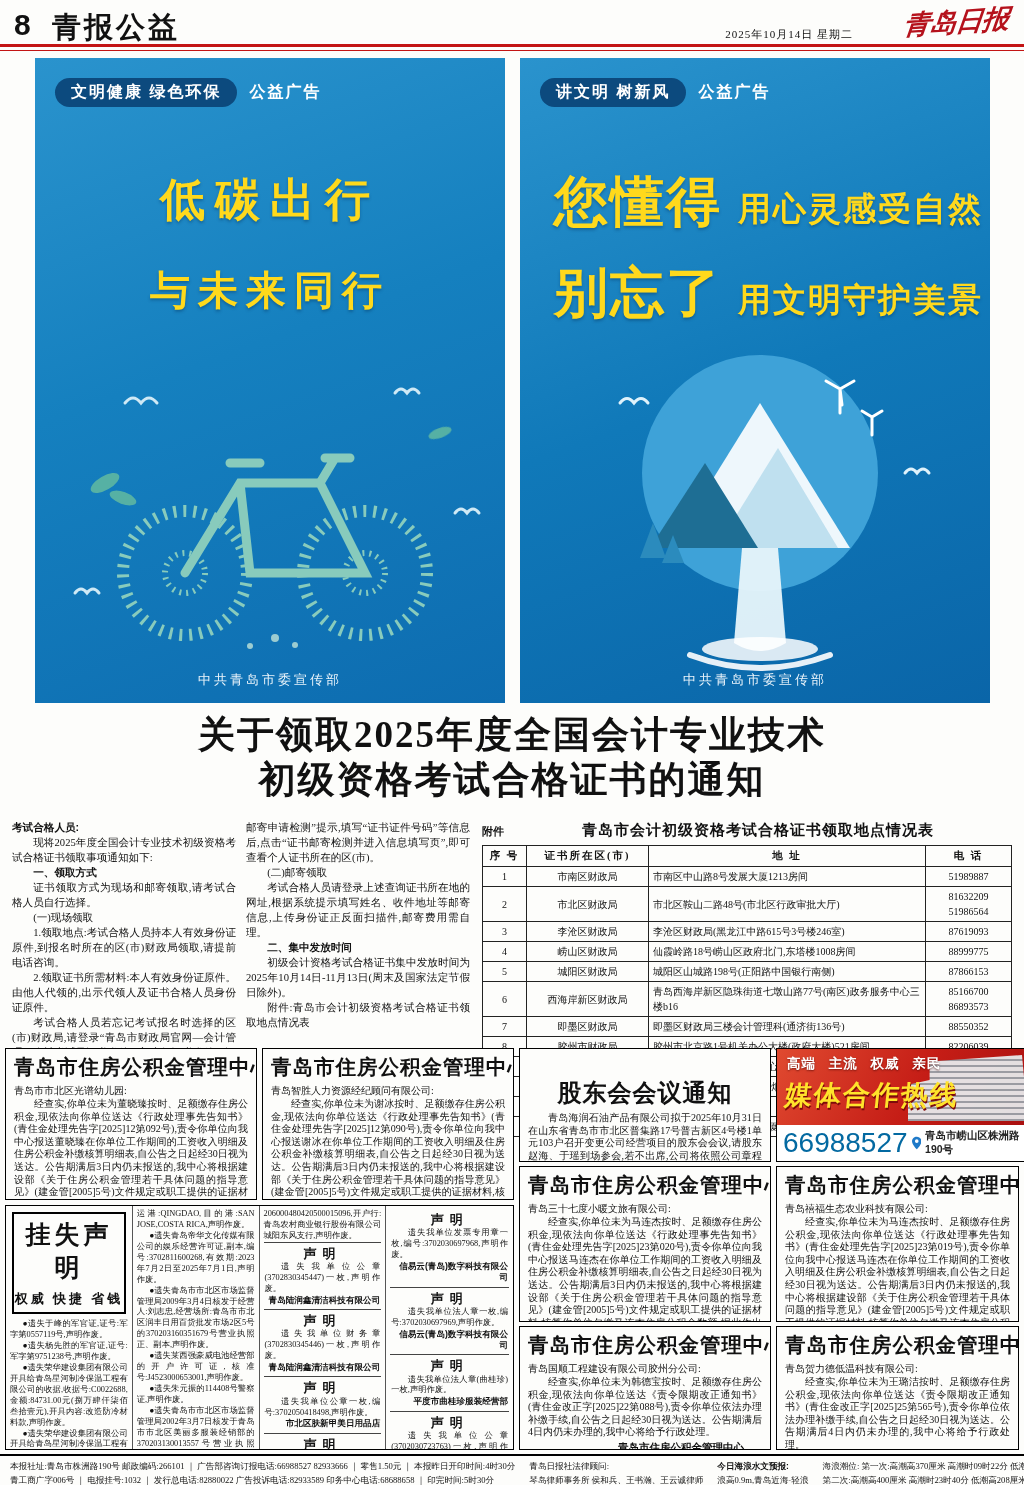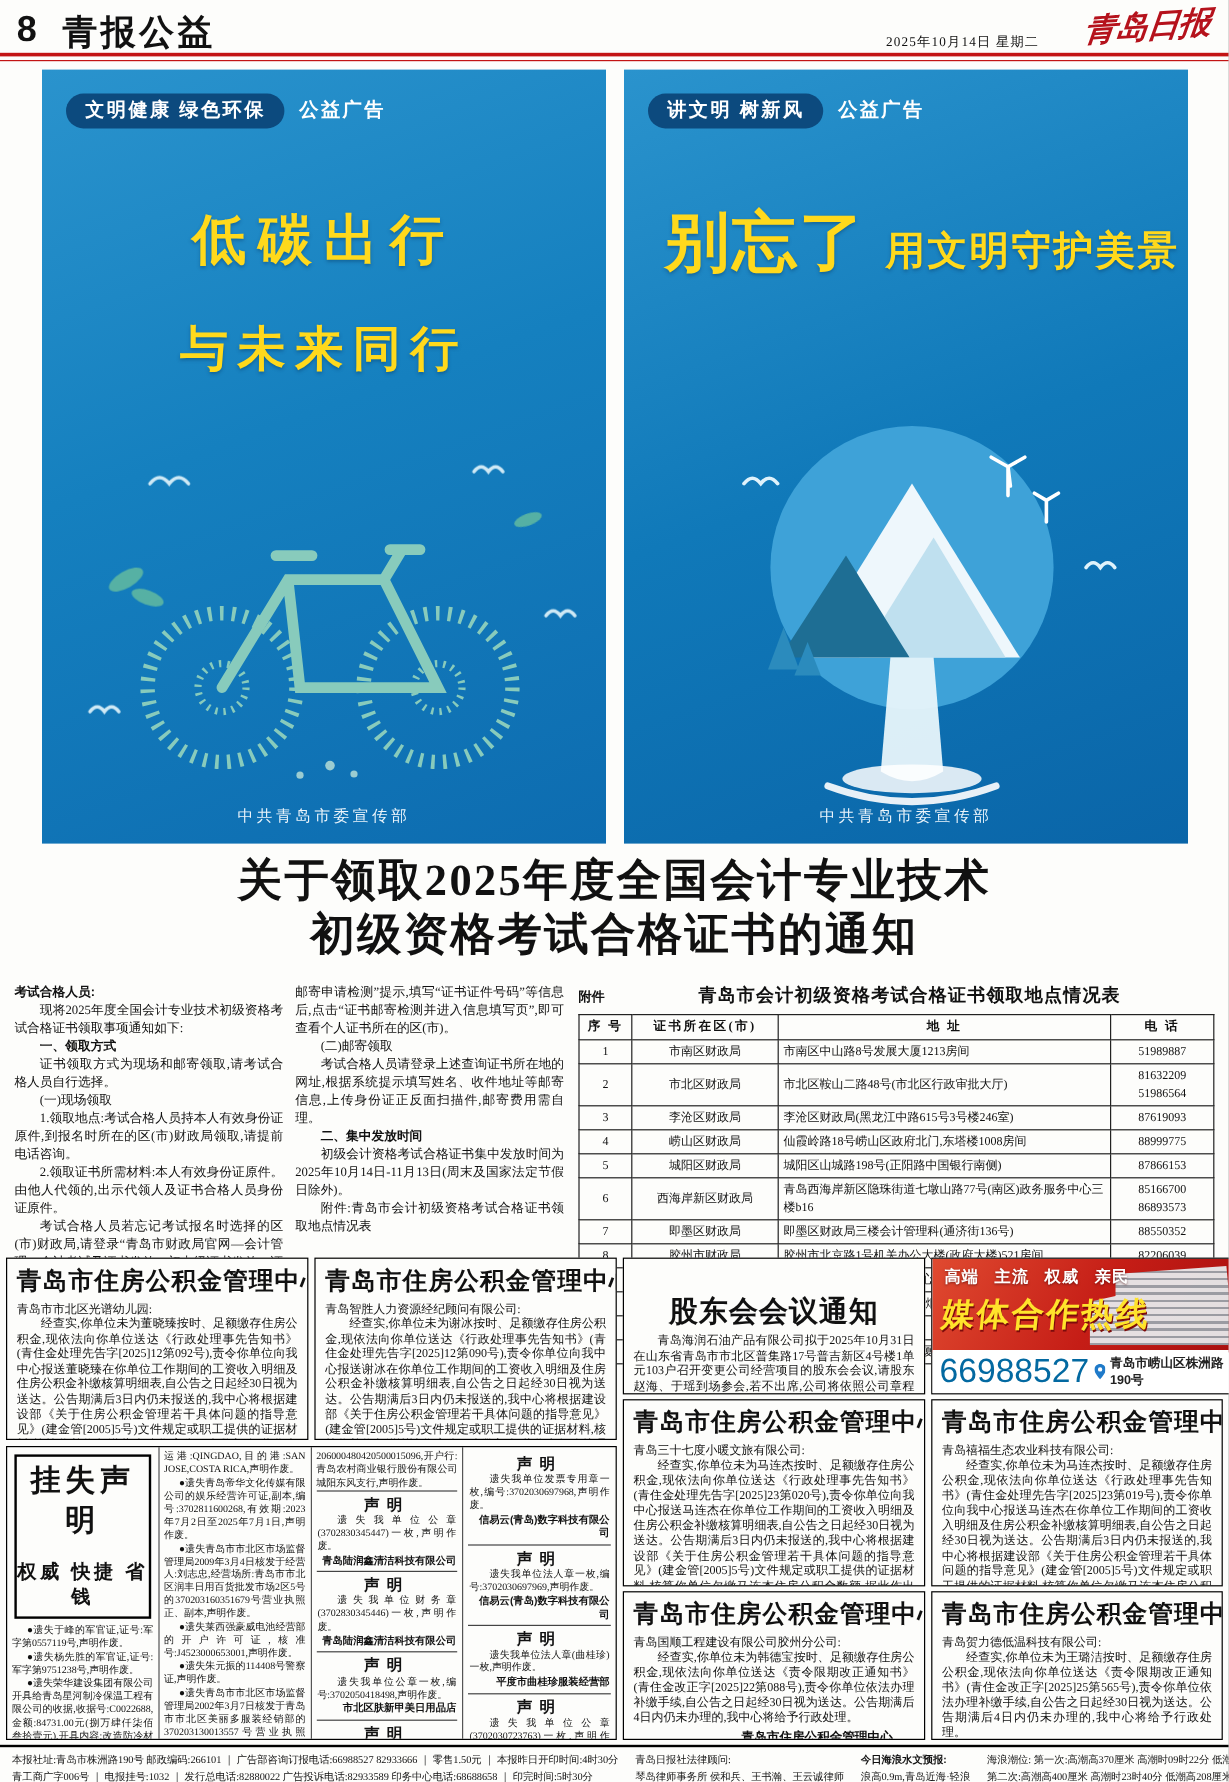--- a/index.html
+++ b/index.html
@@ -3,21 +3,21 @@
 <meta charset="utf-8">
 <style>
   * { margin:0; padding:0; box-sizing:border-box; }
   body { background:#888; font-family:"Liberation Serif", serif; }
   .page { position:relative; width:1024px; height:1485px; background:#fdfdfb; margin:0 auto; overflow:hidden; color:#111; }
 
   
   .mast { position:absolute; top:0; left:0; right:0; height:44px; }
   .pageno { position:absolute; left:14px; top:8px; font-family:"Liberation Sans",sans-serif; font-weight:bold; font-size:30px; }
   .secname { position:absolute; left:52px; top:8px; font-family:"Liberation Sans",sans-serif; font-weight:bold; font-size:29px; letter-spacing:3px;text-align:right; }
-  .dateline { position:absolute; right:158px; top:27px; font-size:11px; letter-spacing:1px; }
+  .dateline { position:absolute; right:171px; top:27px; font-size:11px; letter-spacing:1px; }
   .logo { position:absolute; right:16px; top:4px; font-size:27px; font-weight:bold; font-style:italic; color:#b5121c; transform:skewX(-10deg) rotate(-4deg); font-family:"Liberation Serif",serif; letter-spacing:-1px; }
   .redline { position:absolute; top:44px; left:0; right:0; height:7px; border-top:3px solid #c31414; border-bottom:1px solid #c31414; }
 
   
   .poster { position:absolute; top:58px; width:470px; height:645px; overflow:hidden; font-family:"Liberation Sans",sans-serif; }
   #posterL { left:35px;  background:linear-gradient(160deg,#2a93cd 0%, #1580bf 45%, #0d6cb0 100%); }
   #posterR { left:520px; background:linear-gradient(160deg,#2a93cd 0%, #1079b9 50%, #0a65a8 100%); }
   .badgerow { position:absolute; top:20px; left:20px; display:flex; align-items:center; gap:12px; }
   .pill { background:#0c4a7e; color:#fff; font-weight:bold; font-size:16px; padding:4px 16px; border-radius:16px; letter-spacing:2px; }
   .adlabel { color:#fff; font-weight:bold; font-size:16px; letter-spacing:2px; }
@@ -82,21 +82,21 @@
   .media .bot { position:absolute; bottom:0; left:0; right:0; height:36px; background:#fff; display:flex; align-items:center; padding:0 6px; gap:4px; }
   .phone { color:#0369a1; font-family:"Liberation Sans",sans-serif; font-weight:normal; font-size:28px; letter-spacing:0; }
   .addr-s { font-size:10.5px; font-weight:bold; color:#222; font-family:"Liberation Sans",sans-serif; }
 
   
   .lost { position:absolute; left:0; top:157px; width:509px; height:245px; border:1px solid #000; display:flex; background:#fdfdfb; }
   .lcol { width:25%; padding:3px 4px; font-size:8.3px; line-height:1.32; border-right:1px solid #555; overflow:hidden; }
   .lcol:last-child { border-right:none; }
   .lost-head { border:2px solid #000; margin:3px 2px 5px; text-align:center; padding:4px 0 5px; }
   .lost-head .lt { font-family:"Liberation Sans",sans-serif; font-weight:bold; font-size:25px; letter-spacing:4px; }
-  .lost-head .ls { font-weight:bold; font-size:16px; letter-spacing:3px; margin-top:16px; }
+  .lost-head .ls { font-weight:bold; font-size:13px; letter-spacing:3px; margin-top:6px; }
   .li { text-indent:1.5em; text-align:justify; }
   .li.cont { text-indent:0; }
   .mini { border-top:1px solid #444; padding:2px 1px 3px; }
   .mini:first-child { border-top:none; }
   .mh { text-align:center; font-family:"Liberation Sans",sans-serif; font-weight:bold; font-size:13px; letter-spacing:6px; }
   .mb { font-size:8.3px; text-indent:2em; text-align:justify; }
   .ms { text-align:right; font-family:"Liberation Sans",sans-serif; font-weight:bold; font-size:8.6px; }
 
   
   .pfoot { position:absolute; left:0; right:0; top:1454px; border-top:2px solid #000; padding:4px 10px 0; display:flex; gap:14px; font-size:8.6px; line-height:1.6; }
@@ -158,20 +158,24 @@
     <div class="credit">中共青岛市委宣传部</div>
   </div>
 
   <div class="poster" id="posterR">
     <div class="badgerow">
       <span class="pill">讲文明 树新风</span>
       <span class="adlabel">公益广告</span>
     </div>
     <div class="lines">
       <div class="row">
+        <span class="big bigY">您懂得</span>
+        <span class="small bigY">用心灵感受自然</span>
+      </div>
+      <div class="row">
         <span class="big bigY">别忘了</span>
         <span class="small bigY">用文明守护美景</span>
       </div>
     </div>
     <svg class="scene" width="470" height="330" viewBox="0 0 470 330">
       <circle cx="240" cy="130" r="118" fill="#3ea2d8"></circle>
       <polygon points="150,205 240,60 330,205" fill="#eef7fc"></polygon>
       <polygon points="196,205 258,105 318,205" fill="#bfe0ef"></polygon>
       <polygon points="130,205 185,120 238,205" fill="#1e6e94"></polygon>
       <g fill="#2b8bbd">

